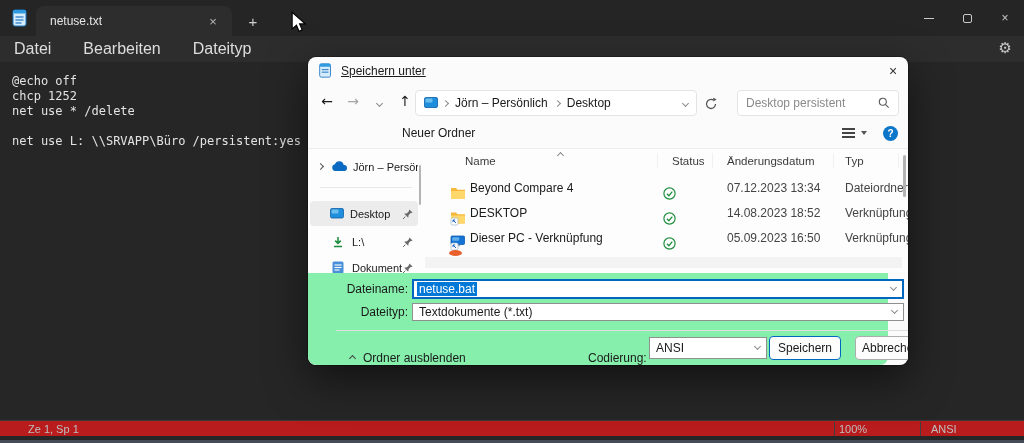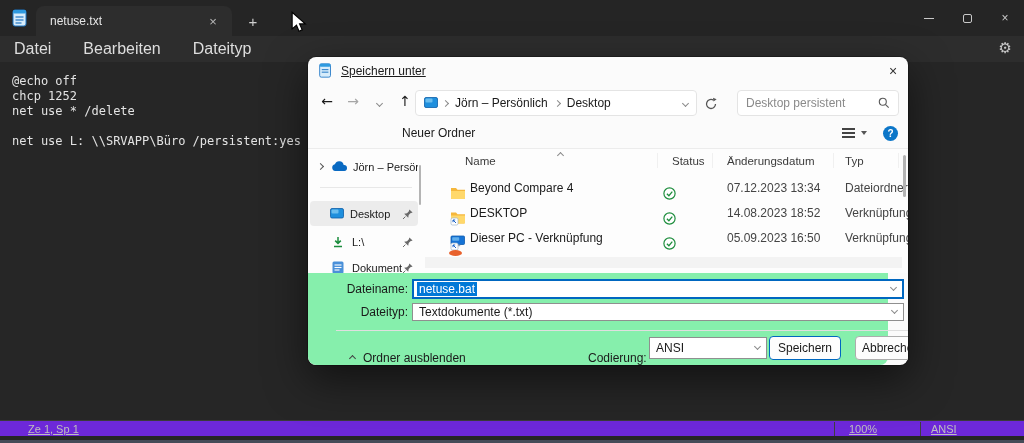--- a/index.html
+++ b/index.html
@@ -19,25 +19,25 @@
   .np-controls { right:0; top:0; height:36px; display:flex; }
   .np-ctrl { width:38px; height:36px; display:flex; align-items:center; justify-content:center; color:#c9c9c9; font-size:12px; }
   .glyph-min { width:10px; height:1px; background:#c9c9c9; display:inline-block; }
   .glyph-max { width:9px; height:9px; border:1px solid #c9c9c9; border-radius:2px; display:inline-block; }
   .np-menubar { left:0; top:36px; width:1024px; height:26px; background:#2d2d2d; display:flex; align-items:center; }
   .np-menu-item { color:#dedede; font-size:16px; padding:4px 10px; border-radius:4px; }
   .np-menubar .gear { position:absolute; right:12px; top:3px; color:#c8c8c8; font-size:15px; font-family:"DejaVu Sans",sans-serif; }
   .np-editor { left:0; top:62px; width:1024px; height:358px; background:#262626; padding:12px 0 0 12px;
                font-family:"DejaVu Sans Mono", monospace; font-size:12px; line-height:15px; color:#e3e3e3; }
   .np-editor div { min-height:15px; white-space:pre; }
-  .np-statusbar { left:0; top:420px; width:1024px; height:16px; background:#6d28d9; border-top:1px solid #3a3a3a;
-                  display:flex; align-items:center; color:#bfbfbf; font-size:11px;text-decoration:underline; }
+  .np-statusbar { left:0; top:420px; width:1024px; height:16px; background:#b91c1c; border-top:1px solid #3a3a3a;
+                  display:flex; align-items:center; color:#bfbfbf; font-size:11px; }
   .sb-left { padding-left:28px; flex:1; }
   .sb-cell { height:14px; border-left:1px solid #3f3f3f; display:flex; align-items:center; }
-  .sb-zoom { width:86px; padding-left:14px; }
+  .sb-zoom { width:86px; padding-left:4px; }
   .sb-eol { width:130px; padding-left:15px; }
   .sb-enc { width:104px; padding-left:10px; }
   .bottom-strip { left:0; top:440px; width:1024px; height:3px; background:#454c58; }
 
   
   .dlg { left:308px; top:57px; width:600px; height:308px; background:#fbfbfb; border-radius:8px;
          box-shadow:0 14px 42px rgba(0,0,0,.55), 0 0 0 1px rgba(0,0,0,.25); font-size:12px; color:#1a1a1a; overflow:hidden; }
   .dlg-titlebar { left:0; top:0; width:600px; height:27px; display:flex; align-items:center; padding-left:10px; }
   .dlg-title { margin-left:8px; font-size:12px;text-decoration:underline; }
   .dlg-close { position:absolute; right:0; top:0; width:30px; height:27px; display:flex; align-items:center; justify-content:center;

